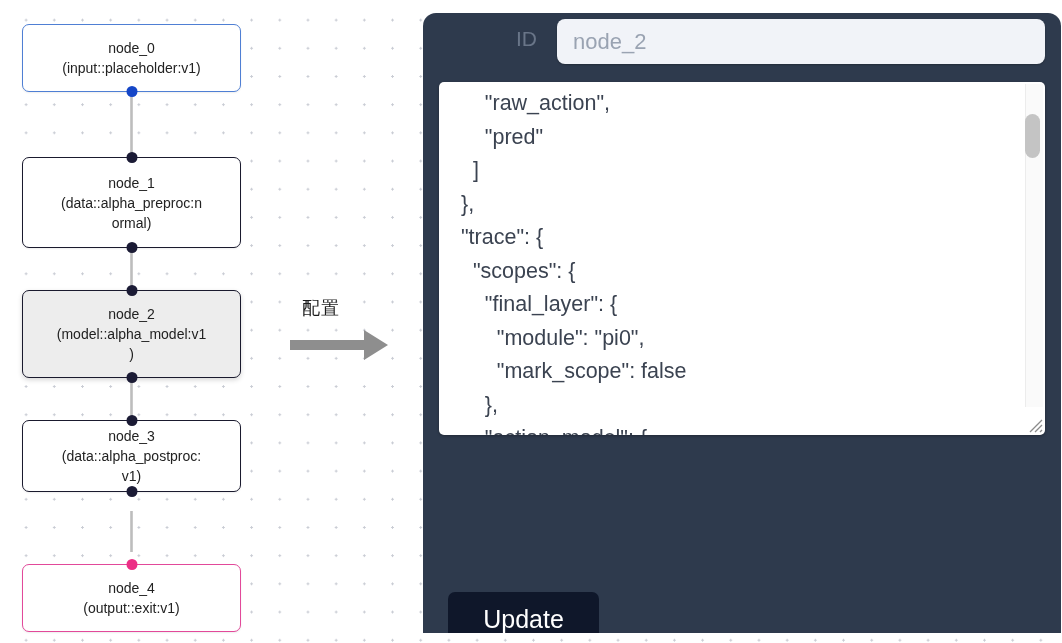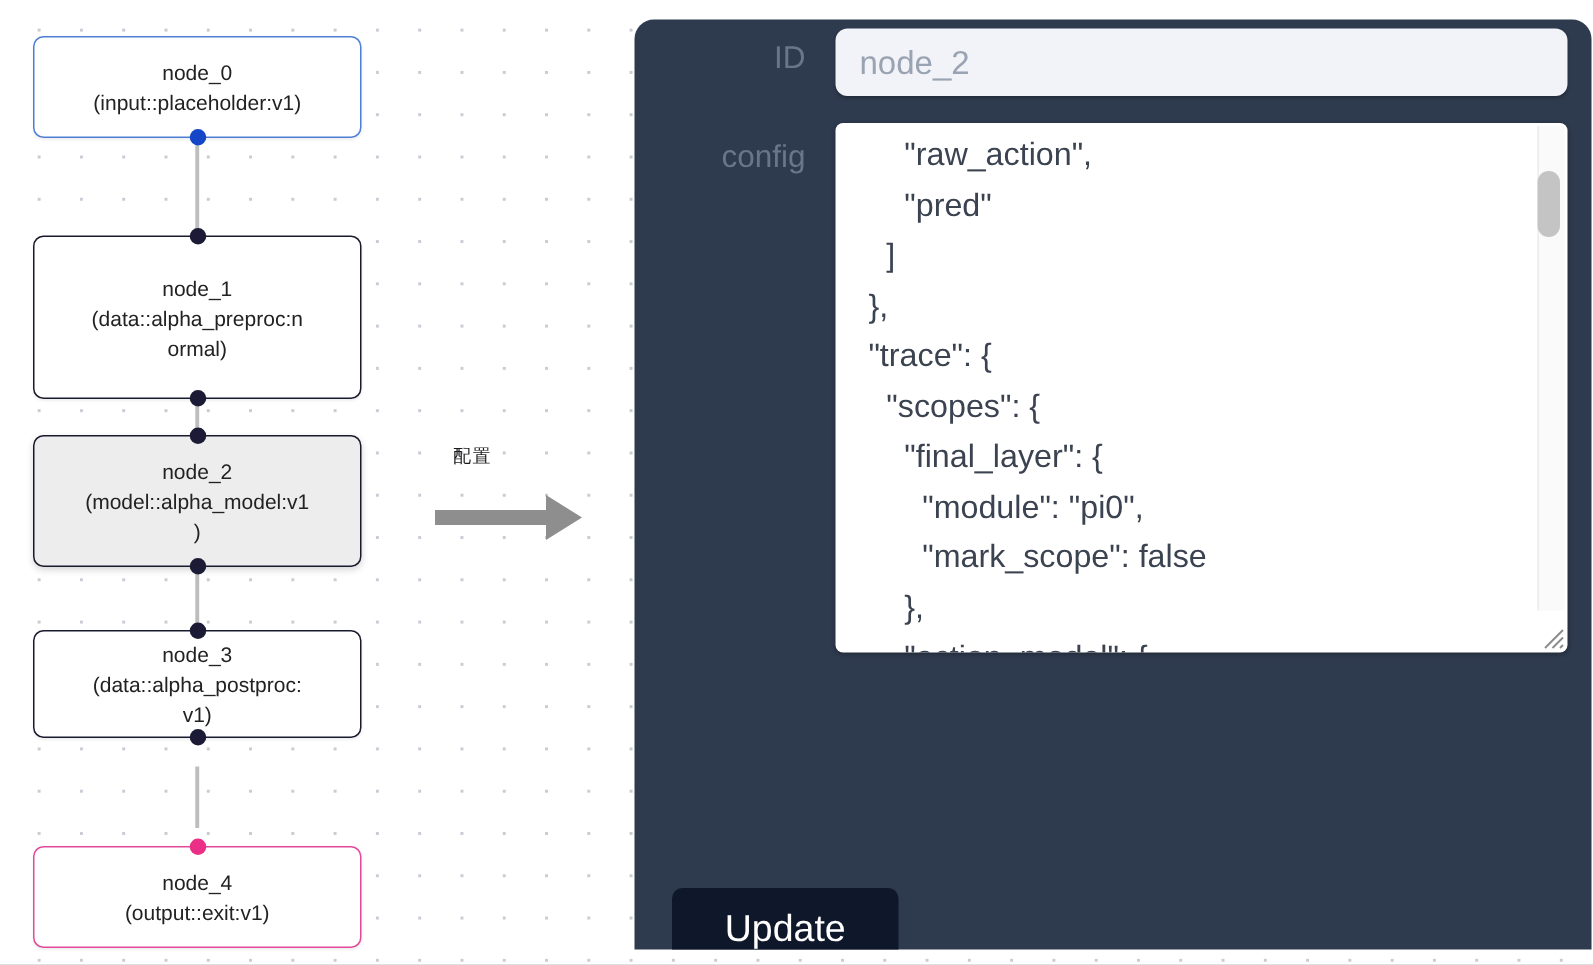--- a/index.html
+++ b/index.html
@@ -92,21 +92,21 @@
     position: absolute;
     left: 288px;
     top: 296px;
     width: 110px;
     height: 70px;
   }
   #arrow-label {
     position: absolute;
     left: 14px;
     top: 0px;
-    font-size: 12px;
+    font-size: 18px;
     color: #1a1a1a;
     letter-spacing: 1px;
     font-family: "DejaVu Sans", sans-serif;
   }
 
   
   #config-panel {
     position: absolute;
     left: 408px;
     top: 13px;
@@ -237,21 +237,21 @@
     <line x1="131.5" y1="378" x2="131.5" y2="420" stroke="#bdbdbd" stroke-width="2.6"></line>
     <line x1="131.5" y1="511" x2="131.5" y2="552" stroke="#bdbdbd" stroke-width="2.6"></line>
   </svg>
 
   <div class="node node-input" style="left:22px; top:24px; width:219px; height:68px;">
     <span class="node-label">node_0
 (input::placeholder:v1)</span>
     <span class="handle bottom blue"></span>
   </div>
 
-  <div class="node" style="left:22px; top:157px; width:219px; height:109px;">
+  <div class="node" style="left:22px; top:157px; width:219px; height:91px;">
     <span class="node-label">node_1
 (data::alpha_preproc:n
 ormal)</span>
     <span class="handle top"></span>
     <span class="handle bottom"></span>
   </div>
 
   <div class="node node-selected" style="left:22px; top:290px; width:219px; height:88px;">
     <span class="node-label">node_2
 (model::alpha_model:v1
@@ -283,21 +283,20 @@
 
   <div id="config-panel">
 
     <div class="form-row">
       <div class="form-label">ID</div>
       <input class="text-input" type="text" readonly="" value="node_2" style="">
     </div>
 
 
     <div class="form-row">
-      <div class="form-label config-label">config</div>
       <div class="textarea-wrap">
         <textarea class="config-textarea" spellcheck="false" style="">      "raw_action",
       "pred"
     ]
   },
   "trace": {
     "scopes": {
       "final_layer": {
         "module": "pi0",
         "mark_scope": false

